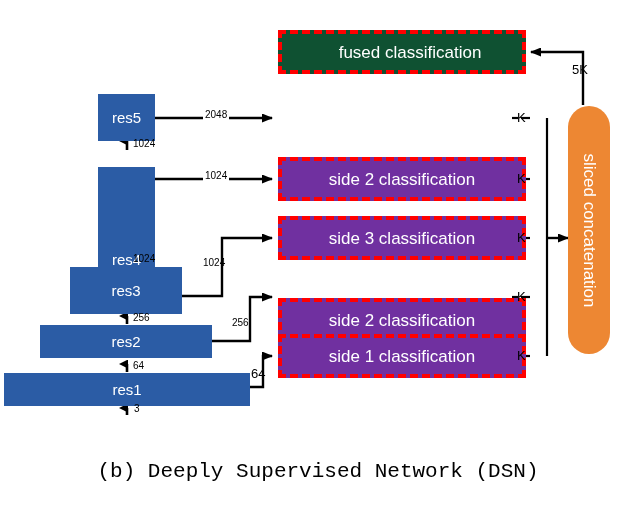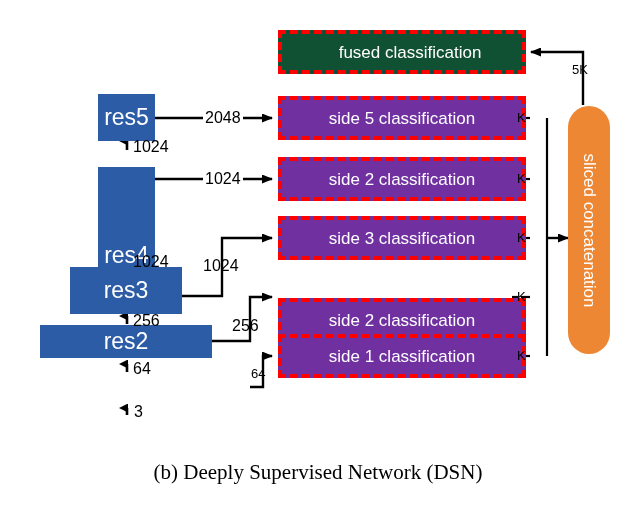--- a/index.html
+++ b/index.html
@@ -28,21 +28,21 @@
     box-sizing: border-box;
     display: flex;
     align-items: center;
     justify-content: center;
     color: #ffffff;
     text-align: center;
     line-height: 1;
   }
   .res-block {
     background: #2b5ca5;
-    font-size: 23px;
+    font-size: 15px;
   }
   .data-block {
     background: #00b050;
     font-size: 19px;
   }
   .cls-block {
     background: #7030a0;
     border: 4px dashed #ff0000;
     font-size: 17px;
   }
@@ -57,35 +57,35 @@
     border-radius: 28px;
     font-size: 17px;
   }
   .concat-block .vtext {
     transform: rotate(90deg);
     white-space: nowrap;
     display: block;
   }
   .edge-label {
     position: absolute;
-    font-size: 16px;
+    font-size: 10px;
     color: #000000;
     white-space: nowrap;
     line-height: 1;
   }
   .edge-label.small {
     font-size: 13px;
   }
   .caption {
     position: absolute;
     left: 0;
     top: 460px;
     width: 636px;
     text-align: center;
-    font-family: Liberation Serif, serif;
+    font-family: Liberation Mono, monospace;
     font-size: 21px;
     color: #000000;
   }
 </style>
 </head>
 <body>
 
 <div id="canvas">
 
   <svg class="layer" viewBox="0 0 636 523">
@@ -133,20 +133,23 @@
     </g>
 
     <line x1="547" y1="118" x2="547" y2="356" stroke="#000" stroke-width="2.2"></line>
 
     <path d="M547,238 L568,238" stroke="#000" stroke-width="2.4" fill="none" marker-end="url(#arrowR)"></path>
 
     <path d="M583,105 L583,52 L531,52" stroke="#000" stroke-width="2.4" fill="none" marker-end="url(#arrowL)"></path>
   </svg>
 
 
+  <div class="node res-block" style="left:4px; top:373px; width:246px; height:33px;">
+    <span>res1</span>
+  </div>
 
   <div class="node res-block" style="left:40px; top:325px; width:172px; height:33px;">
     <span>res2</span>
   </div>
 
   <div class="node res-block" style="left:70px; top:267px; width:112px; height:47px;">
     <span>res3</span>
   </div>
 
   <div class="node res-block" style="left:98px; top:167px; width:57px; height:100px;align-items:flex-end;">
@@ -186,23 +189,20 @@
     <span>256</span>
   </div>
   <div class="edge-label small" style="left:251px; top:367px;">
     <span>64</span>
   </div>
 
   <div class="node fused-block" style="left:278px; top:30px; width:248px; height:44px;">
     <span>fused classification</span>
   </div>
 
-  <div class="node cls-block" style="left:278px; top:96px; width:248px; height:44px;">
-    <span>side 5 classification</span>
-  </div>
 
   <div class="node cls-block" style="left:278px; top:157px; width:248px; height:44px;">
     <span>side 2 classification</span>
   </div>
 
   <div class="node cls-block" style="left:278px; top:216px; width:248px; height:44px;">
     <span>side 3 classification</span>
   </div>
 
   <div class="node cls-block" style="left:278px; top:275px; width:248px; height:44px;margin-top:23px;">

